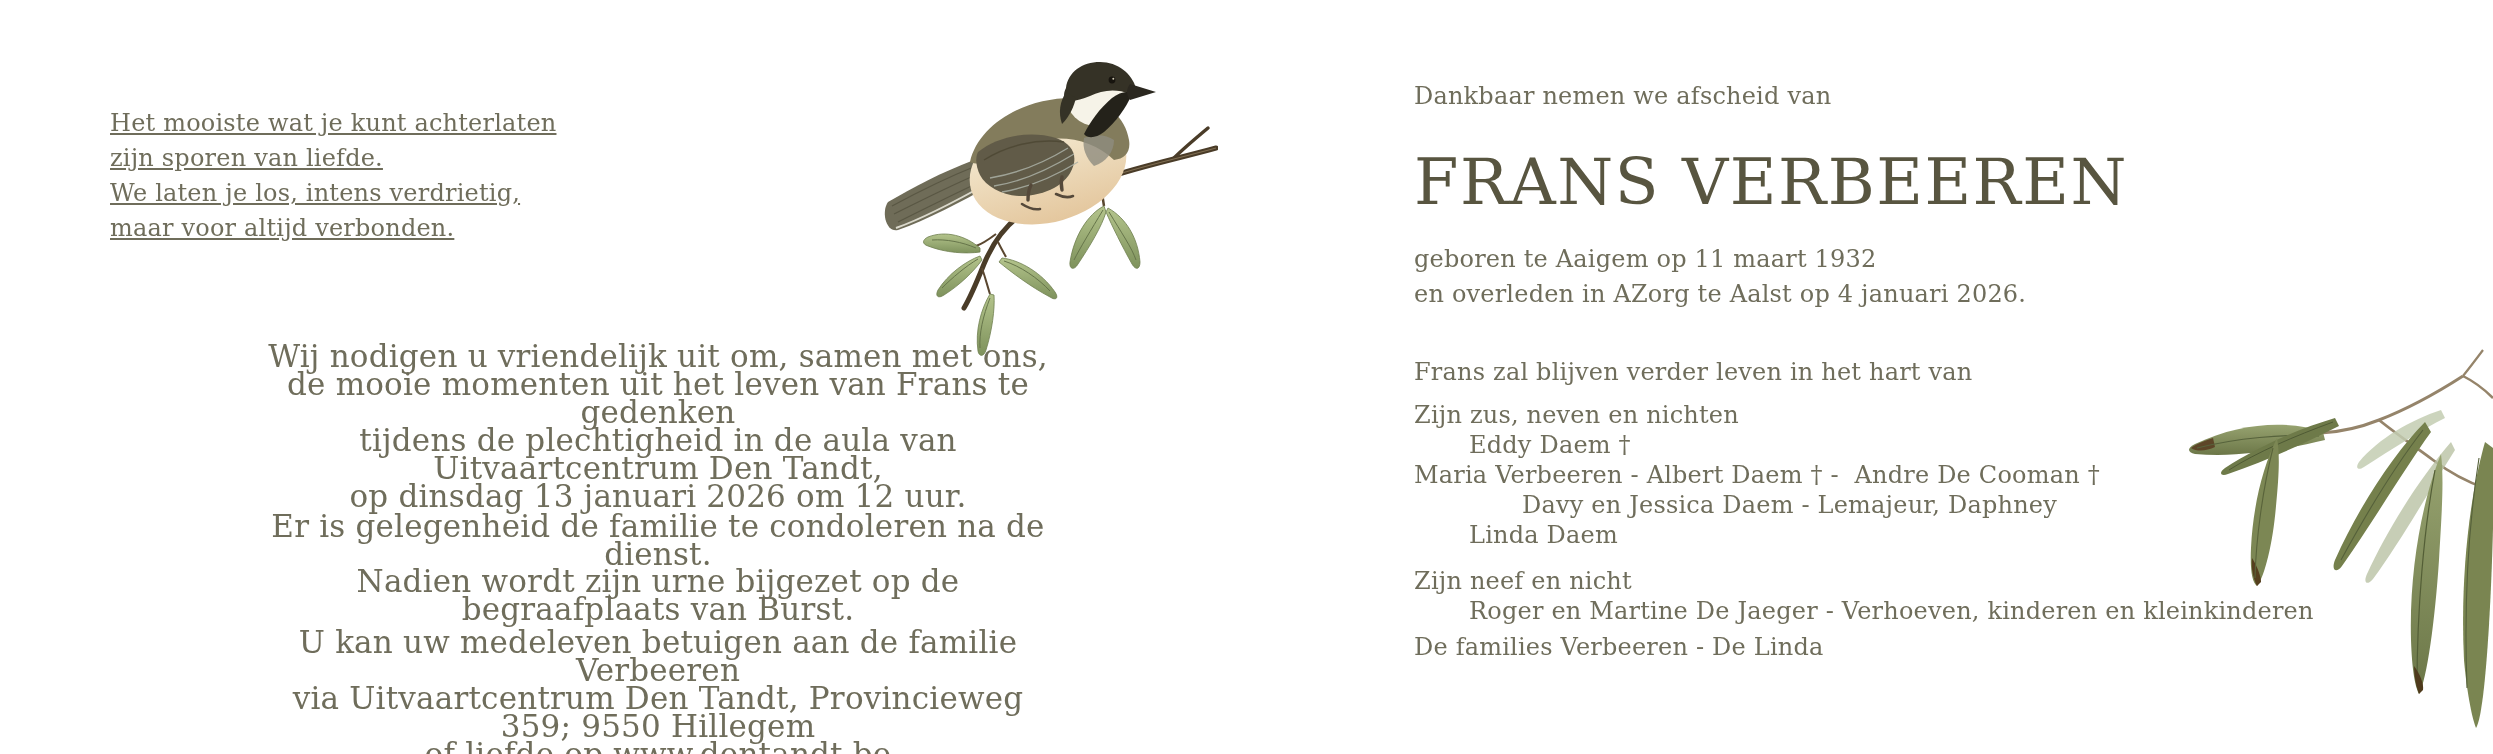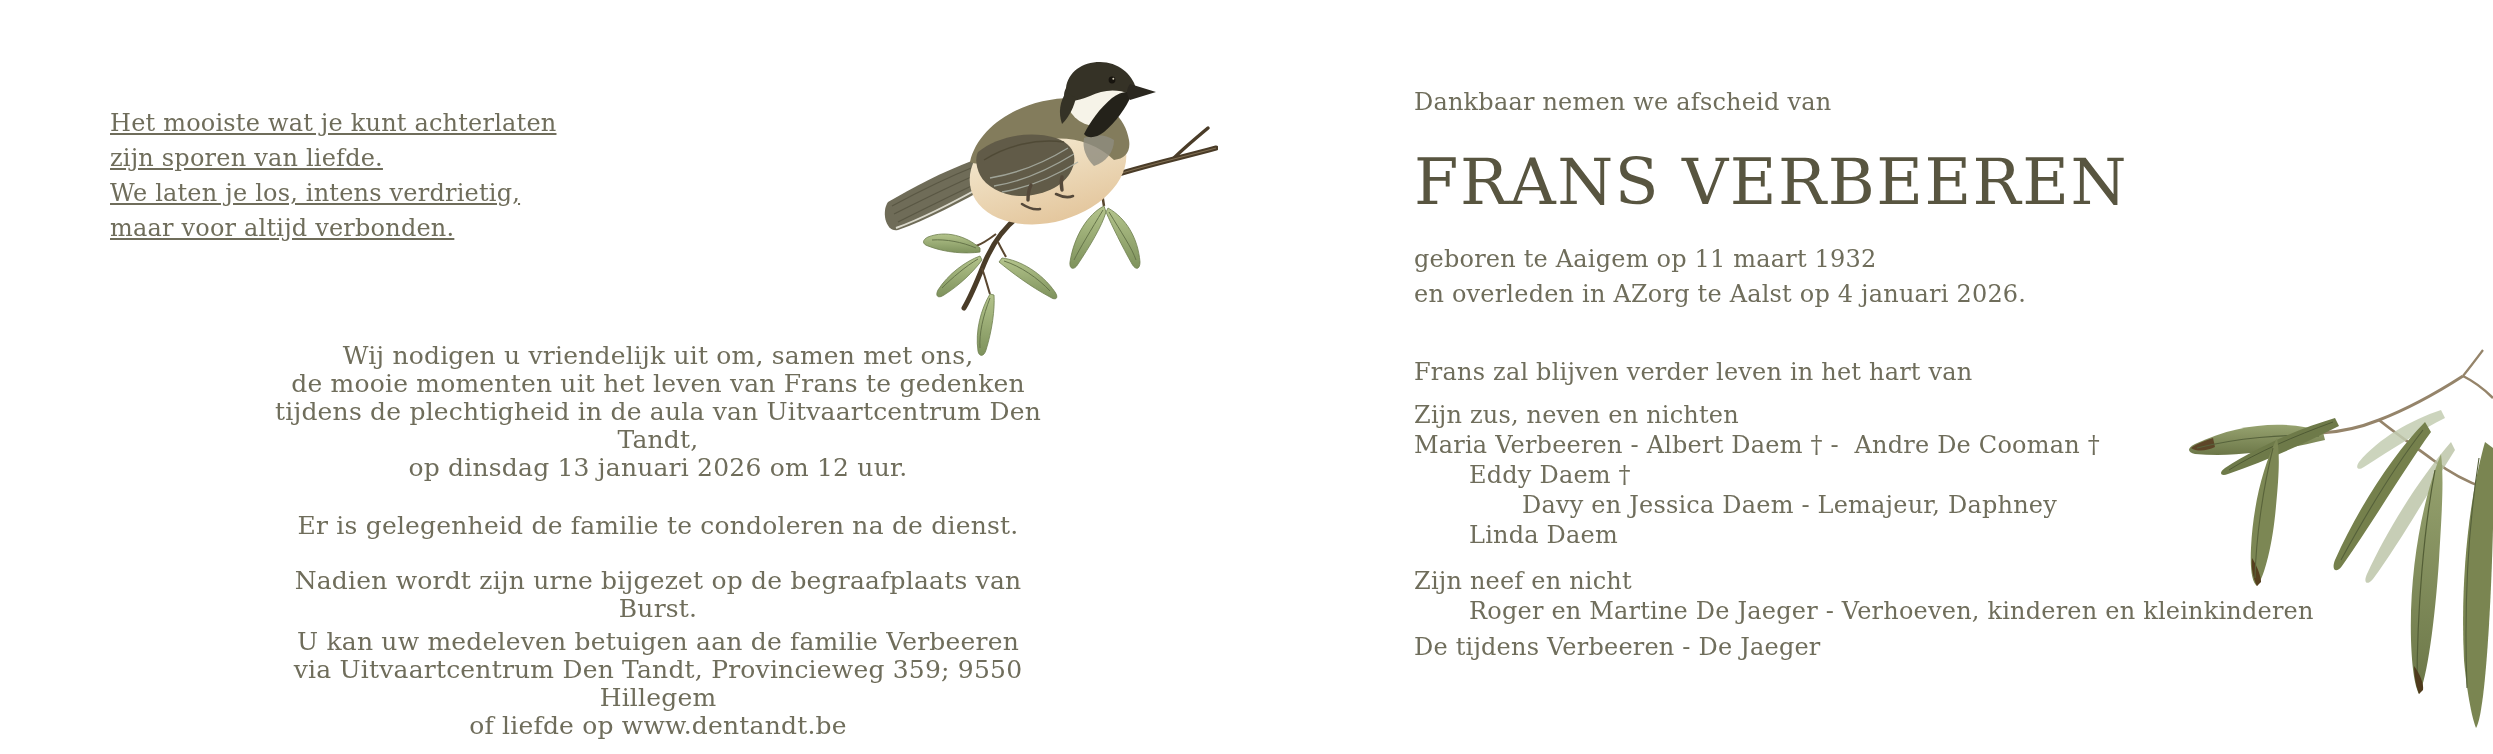--- a/index.html
+++ b/index.html
@@ -13,31 +13,31 @@
   }
   .txt{letter-spacing:0.2px;white-space:pre-wrap;}
   
   .poem{
     position:absolute;left:110px;top:106px;z-index:2;
     font-size:24px;line-height:35px;text-decoration:underline;
   }
   .bird-wrap{position:absolute;left:878px;top:42px;width:340px;height:330px;z-index:1;}
   .center-block{
     position:absolute;left:258px;top:0;width:800px;height:754px;z-index:2;
-    text-align:center;font-size:25px;
+    text-align:center;font-size:31px;
   }
   .center-block>div{position:absolute;left:0;width:100%;}
   .invitation{top:342px;line-height:28px;}
   .condolence{top:512px;line-height:28px;}
   .urn{top:567px;line-height:28px;}
   .sympathy{top:596px;line-height:28px;margin-top:32px;}
   
   .right-page{position:absolute;left:1414px;top:0;width:1000px;height:754px;z-index:2;font-size:24px;}
   .right-page>div{position:absolute;left:0;}
-  .intro{top:88px;line-height:28px;}
+  .intro{top:82px;line-height:28px;}
   .deceased-name{
     top:154px;line-height:56px;
     font-size:64px;letter-spacing:1.5px;color:#585540;
     font-weight:normal;white-space:nowrap;
   }
   .dates{top:242px;line-height:35px;}
   .memory{top:358px;line-height:28px;}
   .relatives{top:400px;line-height:30px;}
   .rel-group-2{margin-top:16px;}
   .rel-group-3{margin-top:6px;}
@@ -144,31 +144,31 @@
     <div class="intro txt">Dankbaar nemen we afscheid van</div>
     <div class="deceased-name">FRANS VERBEEREN</div>
     <div class="dates">
       <div class="txt">geboren te Aaigem op 11 maart 1932</div>
       <div class="txt">en overleden in AZorg te Aalst op 4 januari 2026.</div>
     </div>
     <div class="memory txt">Frans zal blijven verder leven in het hart van</div>
     <div class="relatives">
       <div>
         <div class="txt ind-0">Zijn zus, neven en nichten</div>
+        <div class="txt ind-1">Eddy Daem †</div>
         <div class="txt ind-0">Maria Verbeeren - Albert Daem † -  Andre De Cooman †</div>
-        <div class="txt ind-1">Eddy Daem †</div>
         <div class="txt ind-2">Davy en Jessica Daem - Lemajeur, Daphney</div>
         <div class="txt ind-1">Linda Daem</div>
       </div>
       <div class="rel-group-2">
         <div class="txt ind-0">Zijn neef en nicht</div>
         <div class="txt ind-1">Roger en Martine De Jaeger - Verhoeven, kinderen en kleinkinderen</div>
       </div>
       <div class="rel-group-3">
-        <div class="txt ind-0">De tijdens Verbeeren - De Jaeger</div>
+        <div class="txt ind-0">De families Verbeeren - De Linda</div>
       </div>
     </div>
   </section>
 
   <div class="leaves-wrap">
     <svg viewBox="0 0 310 406" width="310" height="406" aria-hidden="true">
       <defs>
         <linearGradient id="leafR" x1="0" y1="0" x2="0" y2="1">
           <stop offset="0" stop-color="#97a370"></stop>
             <stop offset="1" stop-color="#6c7748"></stop>

